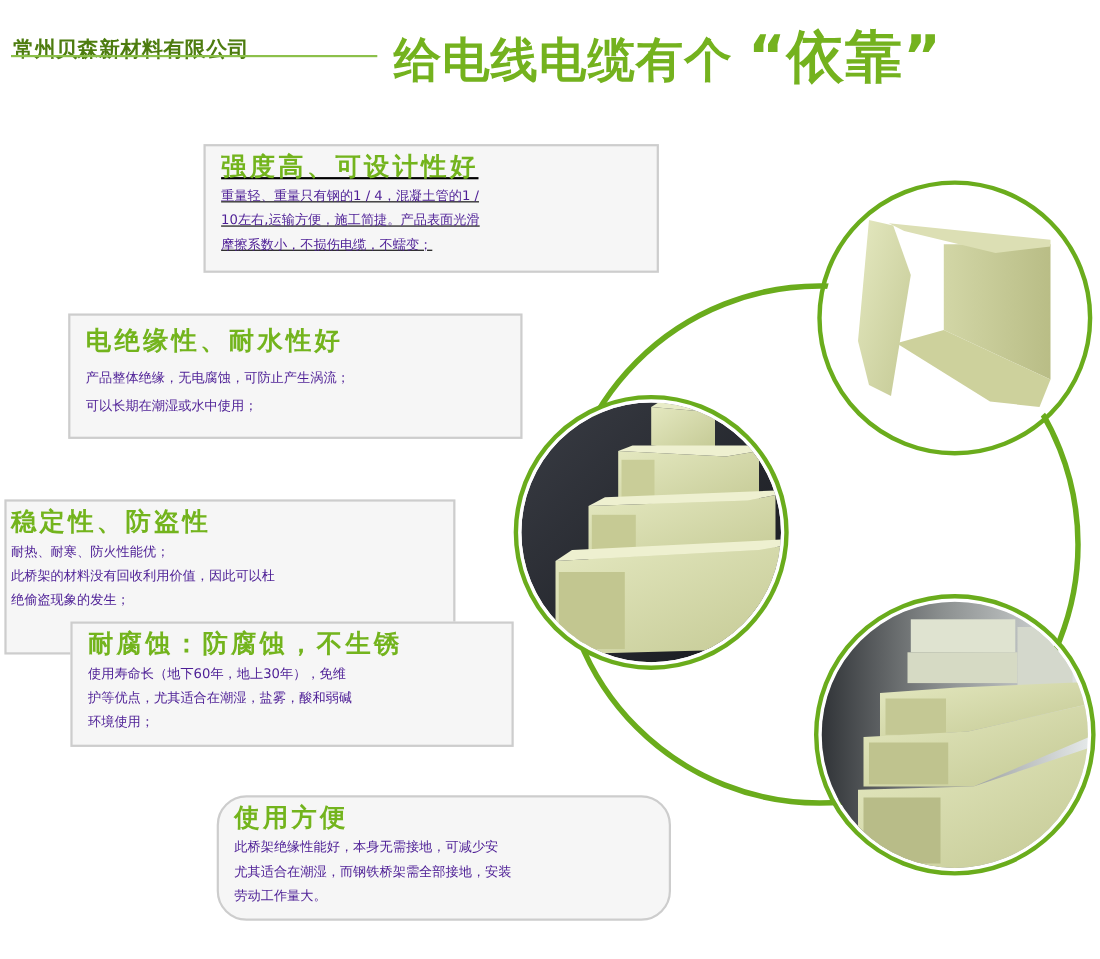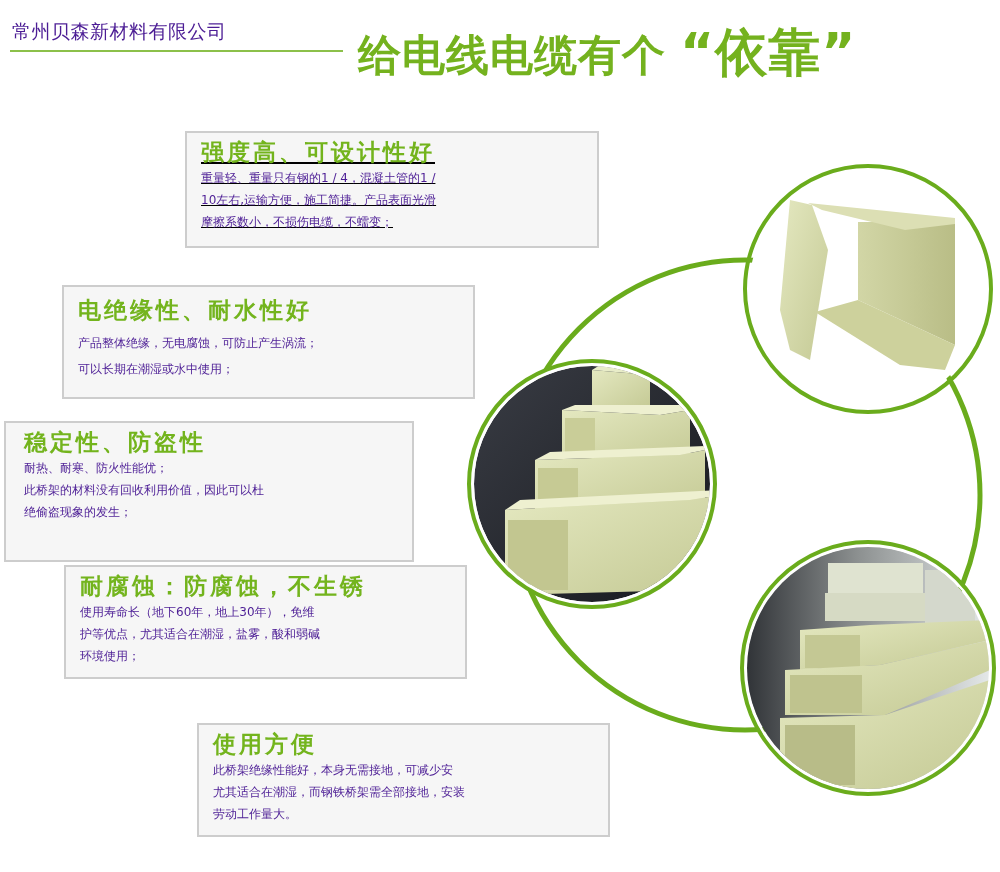--- a/index.html
+++ b/index.html
@@ -10,24 +10,24 @@
     body {
       width: 1000px;
       height: 872px;
       position: relative;
       overflow: hidden;
       font-family: "DejaVu Sans", "Liberation Sans", sans-serif;
     }
     .company {
       position: absolute;
       left: 12px;
-      top: 19px;
+      top: 32px;
       font-size: 19px;
-      font-weight: normal;
-      color: #4c1d95;
+      font-weight: bold;
+      color: #4d7c0f;
       letter-spacing: 0.5px;
       white-space: nowrap;
     }
     .header-rule {
       position: absolute;
       left: 10px;
       top: 50px;
       width: 333px;
       height: 2px;
       background: #8cc04a;
@@ -179,38 +179,38 @@
 </div>
 
 <div class="feature-box" style="left:62px; top:285px; width:413px; height:114px; padding-top:8px;">
   <div class="feature-title" style="margin-bottom:6px;">电绝缘性、耐水性好</div>
   <div class="feature-body" style="line-height:26px;font-family:Liberation Mono, monospace;">
     <div>产品整体绝缘，无电腐蚀，可防止产生涡流；</div>
     <div>可以长期在潮湿或水中使用；</div>
   </div>
 </div>
 
-<div class="feature-box" style="left:4px; top:421px; width:410px; height:141px; padding-left:18px;">
+<div class="feature-box" style="left:4px; top:454px; width:410px; height:141px; padding-left:4px;">
   <div class="feature-title">稳定性、防盗性</div>
   <div class="feature-body">
     <div>耐热、耐寒、防火性能优；</div>
     <div>此桥架的材料没有回收利用价值，因此可以杜</div>
     <div>绝偷盗现象的发生；</div>
   </div>
 </div>
 
 <div class="feature-box" style="left:64px; top:565px; width:403px; height:114px;">
   <div class="feature-title">耐腐蚀：防腐蚀，不生锈</div>
   <div class="feature-body">
     <div>使用寿命长（地下60年，地上30年），免维</div>
     <div>护等优点，尤其适合在潮湿，盐雾，酸和弱碱</div>
     <div>环境使用；</div>
   </div>
 </div>
 
-<div class="feature-box" style="left:197px; top:723px; width:413px; height:114px;">
+<div class="feature-box" style="left:197px; top:723px; width:413px; height:114px;border-radius:27px;">
   <div class="feature-title">使用方便</div>
   <div class="feature-body">
     <div>此桥架绝缘性能好，本身无需接地，可减少安</div>
     <div>尤其适合在潮湿，而钢铁桥架需全部接地，安装</div>
     <div>劳动工作量大。</div>
   </div>
 </div>
 
 </body></html>

